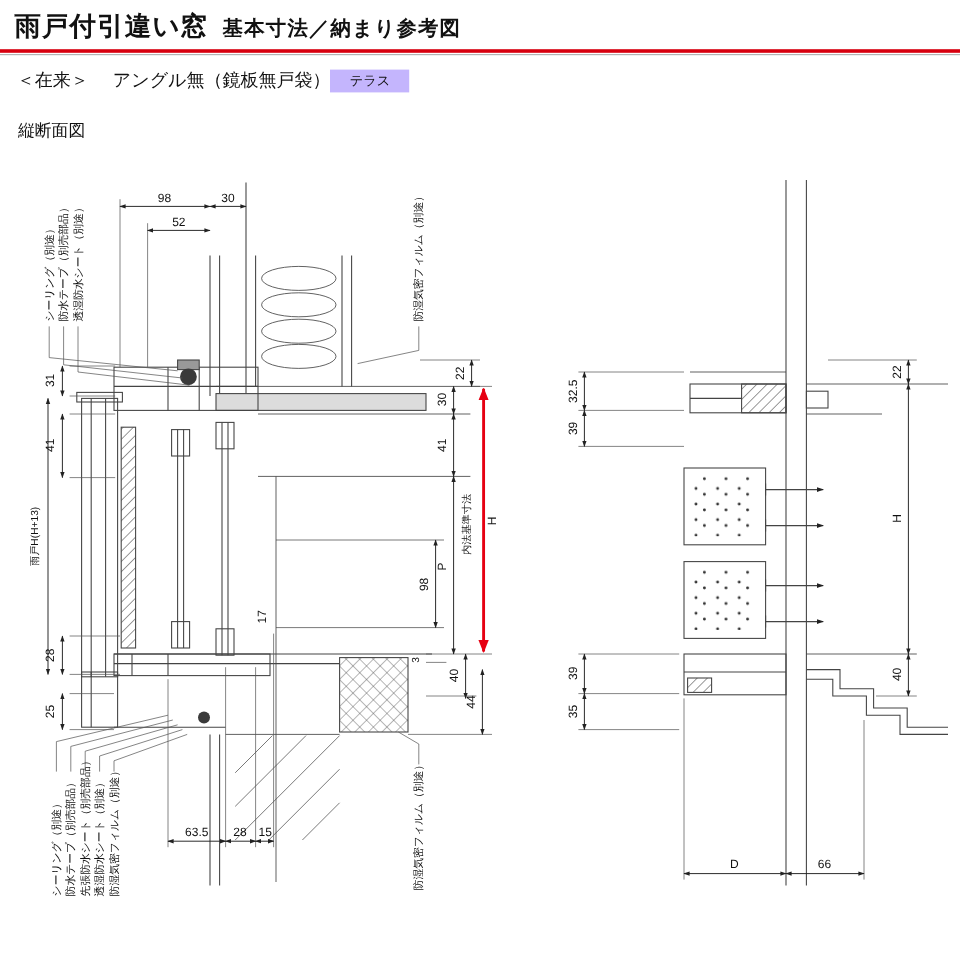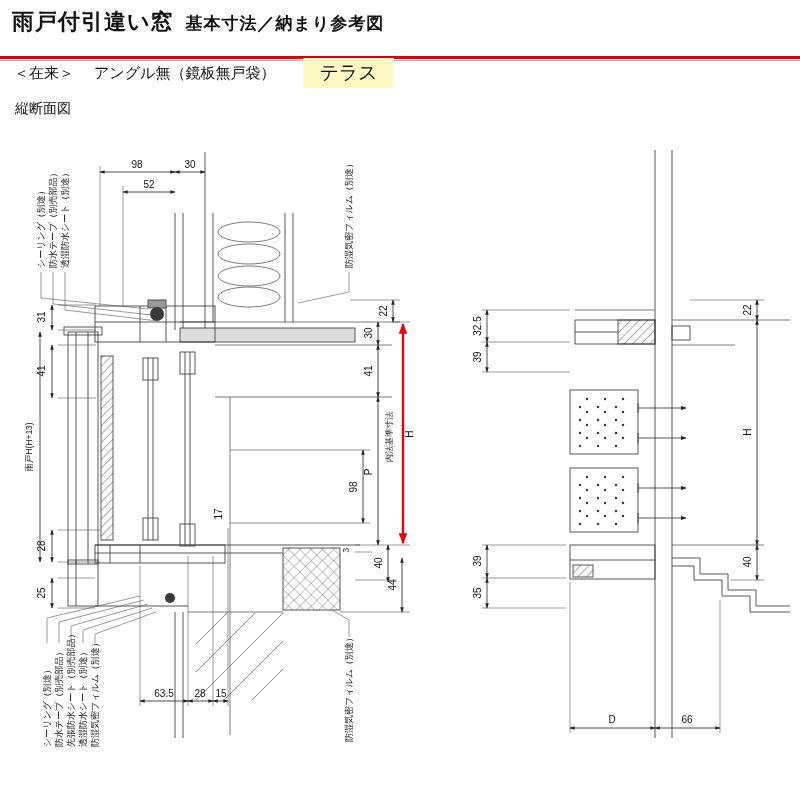--- a/index.html
+++ b/index.html
@@ -1,27 +1,27 @@
 <!DOCTYPE html>
 <html><head>
 <meta charset="utf-8">
 <style>
   *{margin:0;padding:0;box-sizing:border-box}
   html,body{width:800px;height:800px;background:#fff;position:relative;overflow:hidden;
     font-family:"Liberation Sans","DejaVu Sans",sans-serif;color:#111}
   .header{position:absolute;left:0;top:0;width:800px}
-  .title-row{padding:7px 12px 19px 12px;white-space:nowrap}
+  .title-row{padding:7px 12px 4px 12px;white-space:nowrap}
   .title-main{font-size:22px;font-weight:bold;letter-spacing:1px}
   .title-sub{font-size:17px;font-weight:bold;margin-left:12px;letter-spacing:1px}
   .rule-red{height:3px;background:#d7000f;width:800px}
   .rule-gray{height:1px;background:#b3b3b3;width:800px;margin-top:1px}
-  .spec-line{position:absolute;left:14px;top:58px;font-size:15px;display:flex;align-items:center;white-space:nowrap}
+  .spec-line{position:absolute;left:14px;top:58px;font-size:15px;display:flex;align-items:flex-start;white-space:nowrap}
   .spec-construction{margin-right:20px}
-  .spec-series{margin-right:28px}
-  .badge{background:#fef9c3;padding:2px 16px;font-size:19px}
+  .spec-series{}
+  .badge{background:#c4b5fd;padding:2px 16px;font-size:11px}
   .section-label{position:absolute;left:15px;top:100px;font-size:14px}
   svg.drawing{position:absolute;left:0;top:0}
   svg text{font-family:"Liberation Sans","DejaVu Sans",sans-serif;fill:#111;stroke:none}
   .dim{font-size:10px}
   .dimsm{font-size:8.5px}
   .co{font-size:9px}
   .dimline{stroke:#222;stroke-width:.8;marker-start:url(#ma);marker-end:url(#ma)}
   .redline{stroke:#e60012;stroke-width:2.4;marker-start:url(#mr);marker-end:url(#mr)}
   .ext{stroke:#555;stroke-width:.6}
   .ldr{stroke:#555;stroke-width:.6;fill:none}

